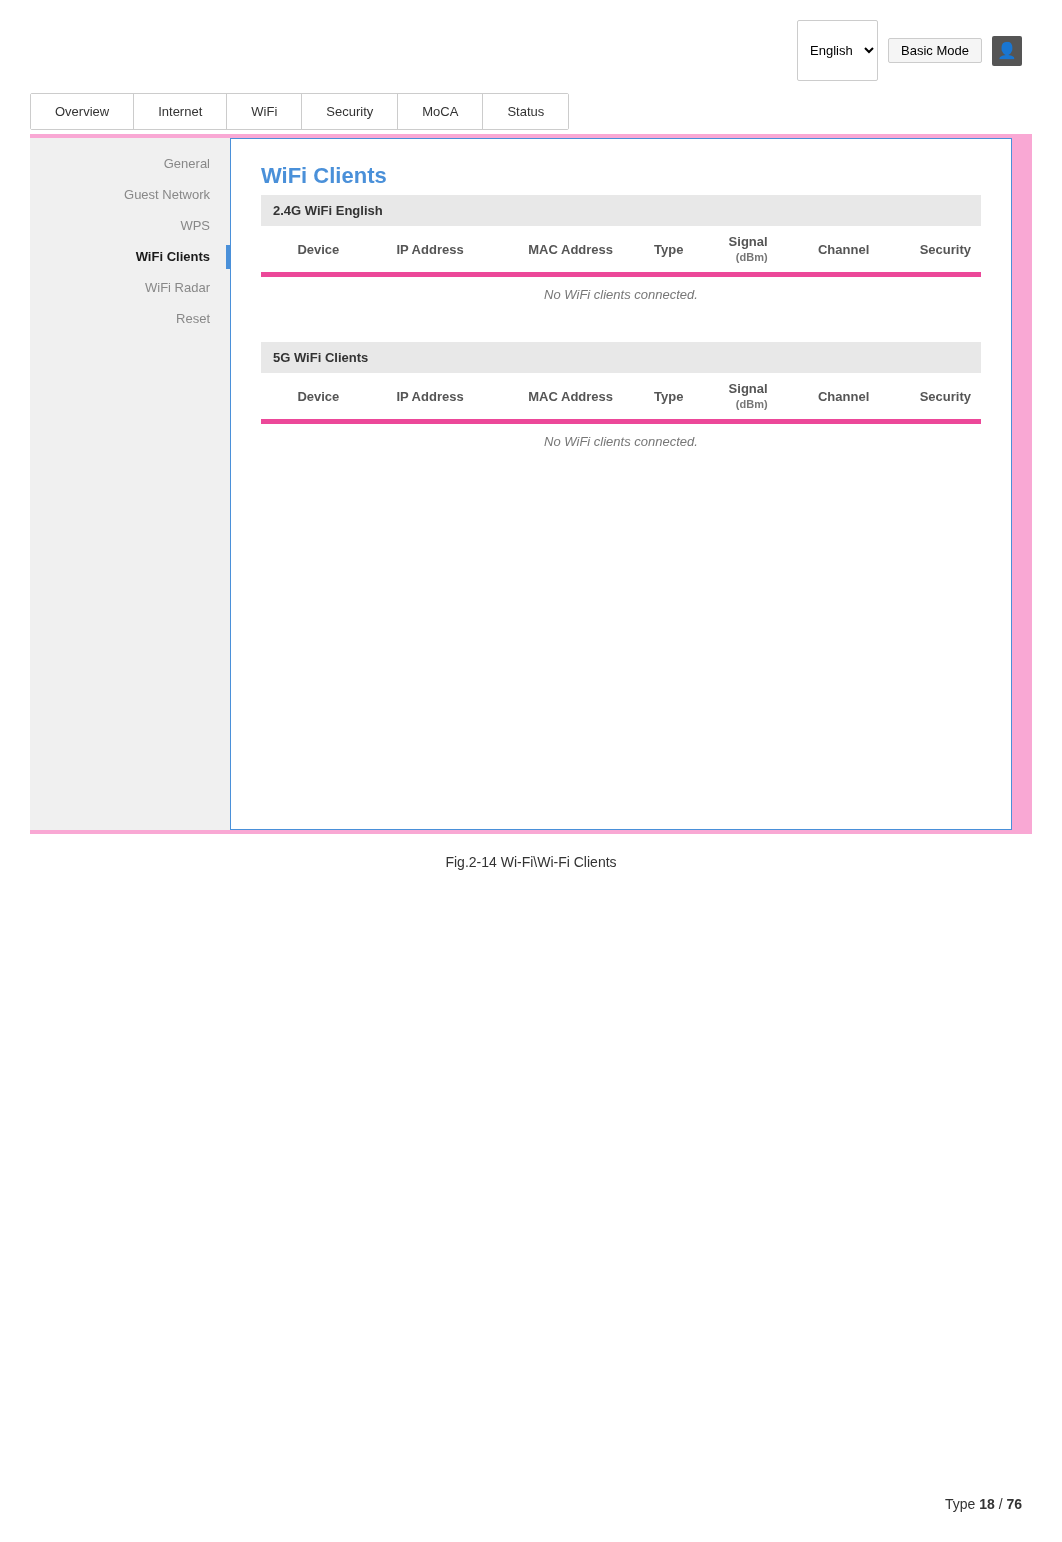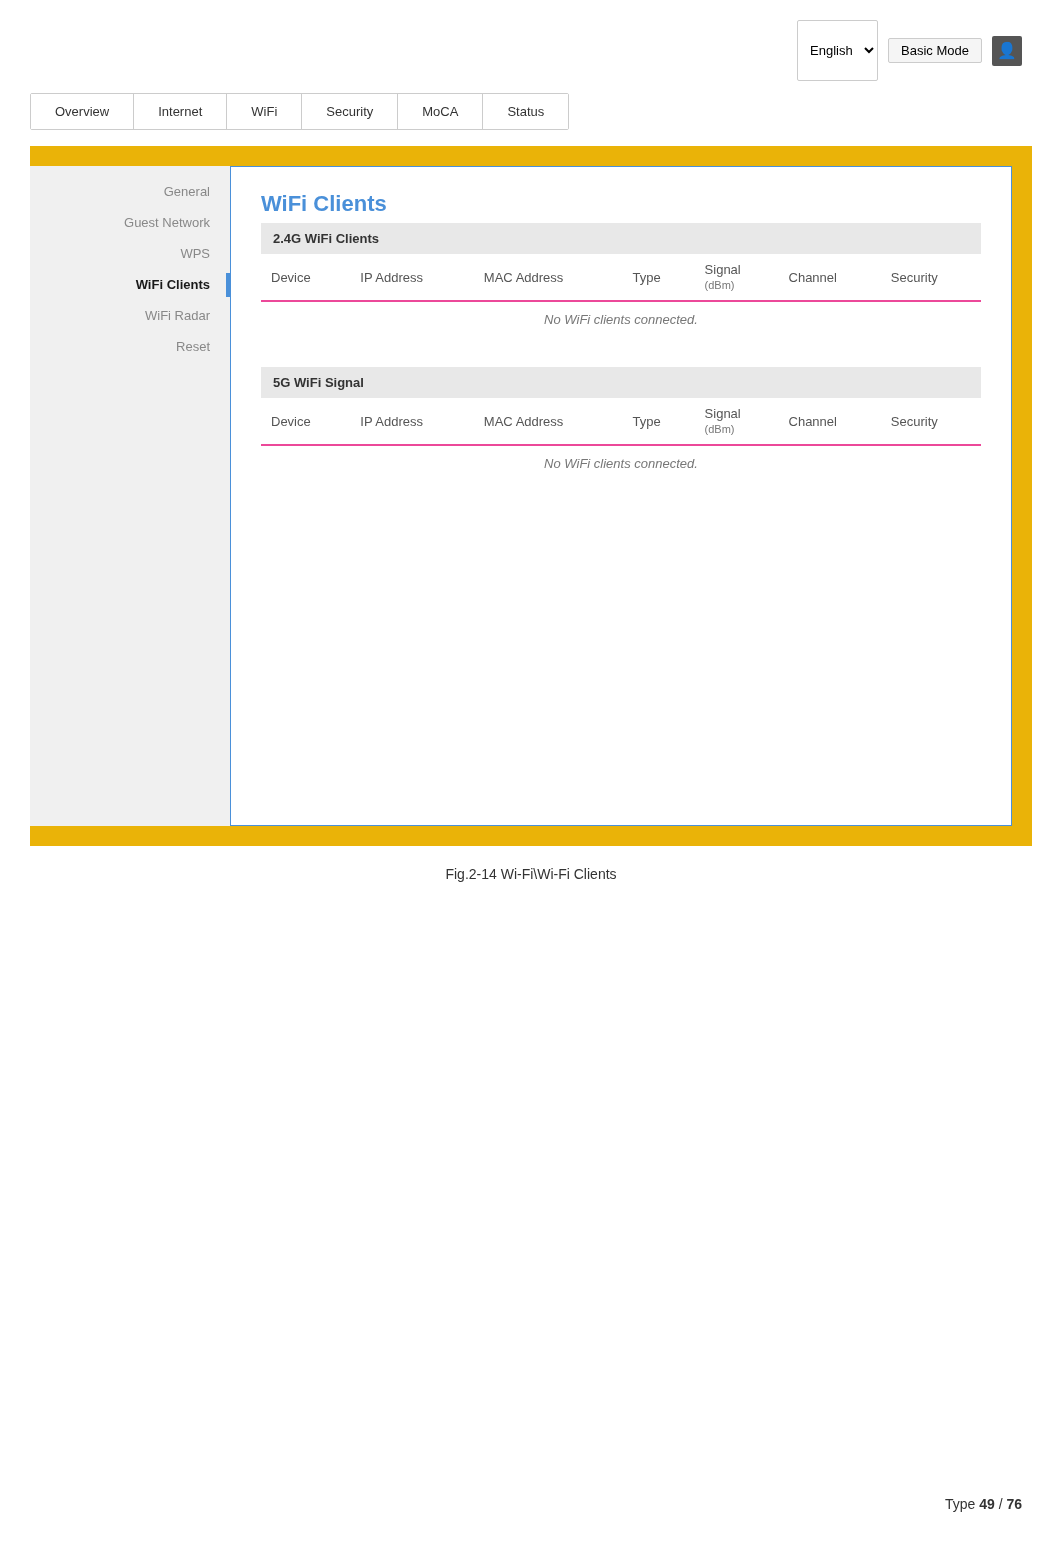--- a/index.html
+++ b/index.html
@@ -80,24 +80,24 @@
       border-right: 1px solid #ccc;
       white-space: nowrap;
       background: #fff;
       color: #333;
     }
     .nav-tab:last-child { border-right: none; }
 
     
     .main-area {
       display: flex;
-      margin-top: 16px;
-      background: #eab308;
+      margin-top: 4px;
+      background: #f9a8d4;
       min-height: 700px;
-      padding: 20px 0;
+      padding: 4px 0;
     }
 
     
     .sidebar {
       width: 200px;
       min-width: 200px;
       padding: 10px 0;
       background: #f0f0f0;
     }
     .sidebar-item {
@@ -158,24 +158,24 @@
       color: #333;
       margin-bottom: 0;
     }
     .client-table {
       width: 100%;
       border-collapse: collapse;
       font-size: 13px;
     }
     .client-table th {
       padding: 8px 10px;
-      text-align: left;
+      text-align: right;
       color: #555;
-      font-weight: normal;
-      border-bottom: 2px solid #ec4899;
+      font-weight: bold;
+      border-bottom: 5px solid #ec4899;
     }
     .client-table td {
       padding: 10px 10px;
       text-align: left;
       color: #555;
       font-style: italic;
     }
     .client-table tr.empty-row td {
       text-align: center;
       color: #777;
@@ -242,21 +242,21 @@
     <div class="sidebar-item">WPS</div>
     <div class="sidebar-item active active-indicator">WiFi Clients</div>
     <div class="sidebar-item">WiFi Radar</div>
     <div class="sidebar-item">Reset</div>
   </div>
 
   <div class="content-panel">
     <div class="content-title">WiFi Clients</div>
 
     <div class="client-section">
-      <div class="section-header">2.4G WiFi Clients</div>
+      <div class="section-header">2.4G WiFi English</div>
       <table class="client-table">
         <thead>
           <tr>
             <th>Device</th>
             <th>IP Address</th>
             <th>MAC Address</th>
             <th>Type</th>
             <th class="th-signal">
               <span>Signal</span><br>
               <span class="th-signal-sub">(dBm)</span>
@@ -267,21 +267,21 @@
         </thead>
         <tbody>
           <tr class="empty-row">
             <td colspan="7">No WiFi clients connected.</td>
           </tr>
         </tbody>
       </table>
     </div>
 
     <div class="client-section">
-      <div class="section-header">5G WiFi Signal</div>
+      <div class="section-header">5G WiFi Clients</div>
       <table class="client-table">
         <thead>
           <tr>
             <th>Device</th>
             <th>IP Address</th>
             <th>MAC Address</th>
             <th>Type</th>
             <th class="th-signal">
               <span>Signal</span><br>
               <span class="th-signal-sub">(dBm)</span>
@@ -296,14 +296,14 @@
           </tr>
         </tbody>
       </table>
     </div>
   </div>
 </div>
 
 <div class="figure-caption">Fig.2-14 Wi-Fi\Wi-Fi Clients</div>
 
 <div class="page-footer">
-  <span>Type </span><strong>49</strong><span> / </span><strong>76</strong>
+  <span>Type </span><strong>18</strong><span> / </span><strong>76</strong>
 </div>
 
 </body></html>

